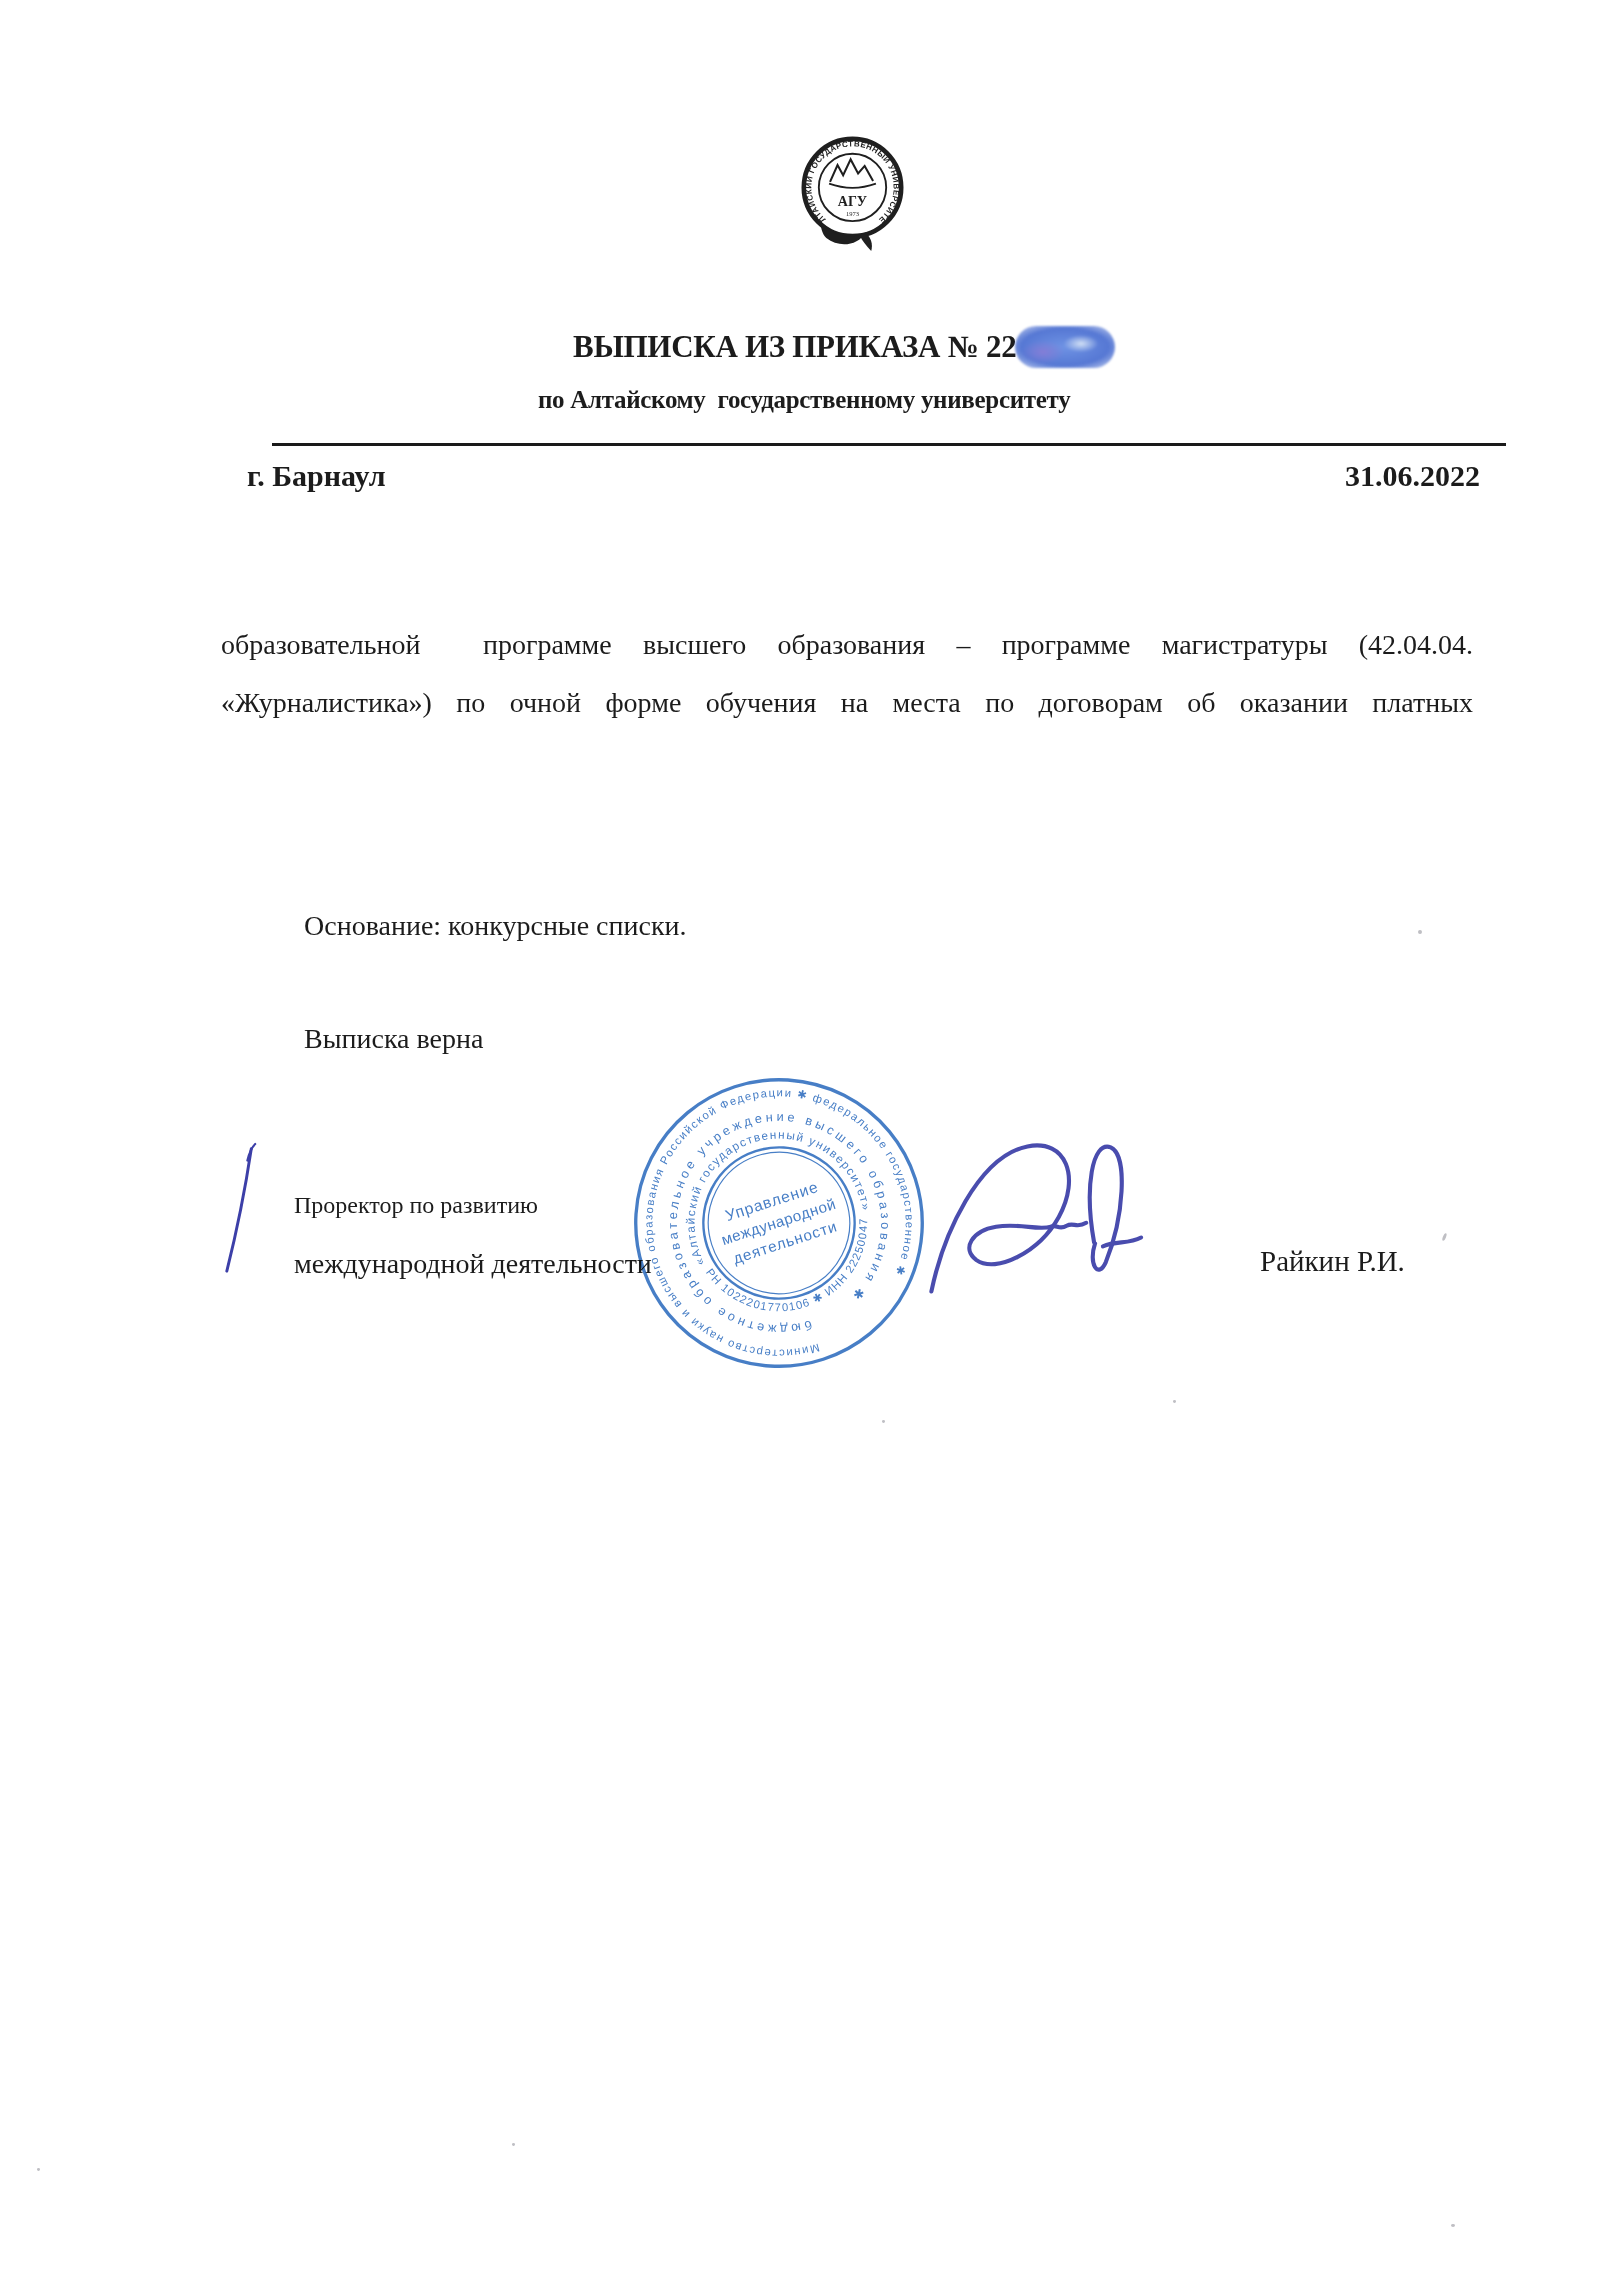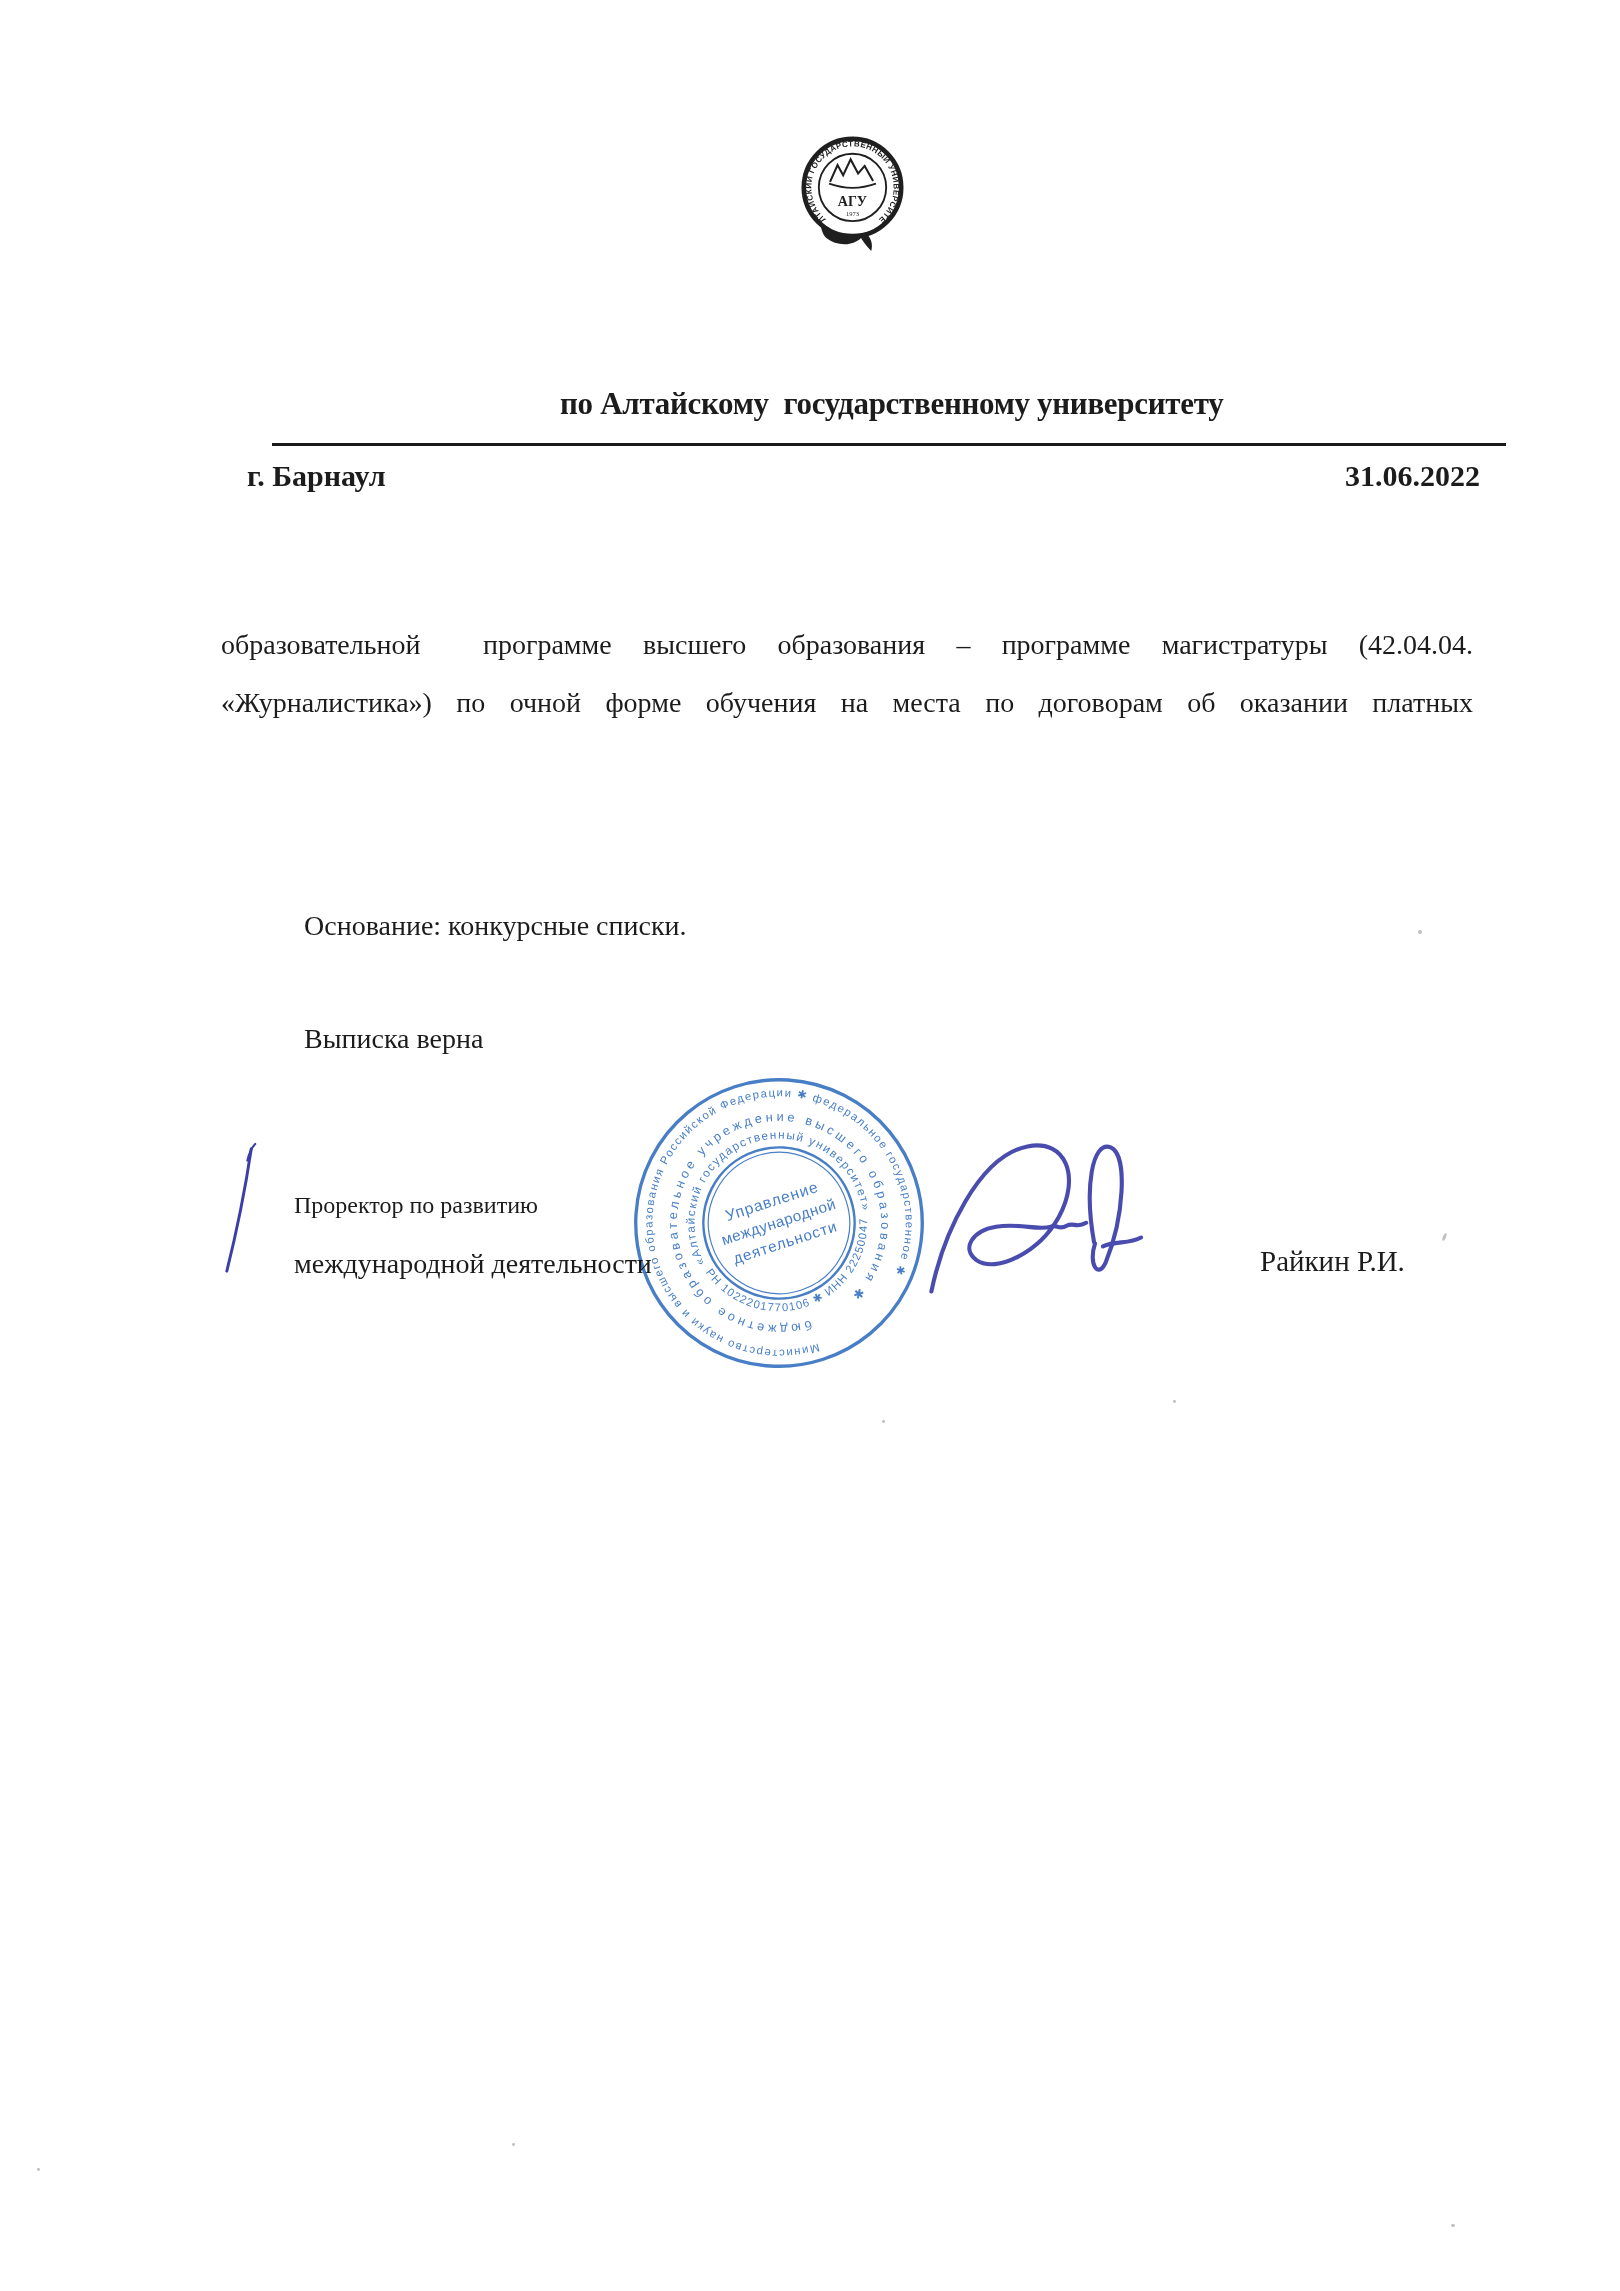--- a/index.html
+++ b/index.html
@@ -9,22 +9,22 @@
     font-family:"Liberation Serif", serif; color:#1c1c1c;
   }
   
   .logo { position:absolute; left:787px; top:123px; width:131px; height:157px; }
   .title1 {
     position:absolute; left:573px; top:323px; height:47px;
     display:flex; align-items:center;
     font-size:31px; font-weight:bold; letter-spacing:-0.3px; white-space:nowrap;
   }
   .title2 {
-    position:absolute; left:560px; top:386px;
-    font-size:31px; font-weight:bold; letter-spacing:-0.3px; white-space:nowrap;
+    position:absolute; left:538px; top:386px;
+    font-size:25px; font-weight:bold; letter-spacing:-0.3px; white-space:nowrap;
   }
   .rule { position:absolute; left:272px; top:443px; width:1234px; height:2.9px; background:#1a1a1a; }
   .city { position:absolute; left:247px; top:459px; font-size:30px; font-weight:bold; }
   .date { position:absolute; left:1345px; top:459px; font-size:30px; font-weight:bold; }
 
   
   .para { position:absolute; left:221px; top:616px; width:1252px; font-size:28px; }
   .pline { height:58px; line-height:58px; text-align:justify; text-align-last:justify; white-space:normal; }
   .pline.first { padding-left:88px; width:1163px; }
   .pline.last  { text-align-last:left; }
@@ -71,20 +71,24 @@
       <textPath href="#logoArc" startOffset="50%" text-anchor="middle">АЛТАЙСКИЙ ГОСУДАРСТВЕННЫЙ УНИВЕРСИТЕТ</textPath>
     </text>
     <path d="M46,62 L54,44 60,55 68,38 76,53 83,45 92,61" fill="none" stroke="#1f1f1f" stroke-width="2.2"></path>
     <path d="M45,64 Q70,73 95,64" fill="none" stroke="#1f1f1f" stroke-width="2"></path>
     <text x="70" y="88" text-anchor="middle" font-size="15" font-weight="bold" fill="#1f1f1f">АГУ</text>
     <text x="70" y="98" text-anchor="middle" font-size="7" fill="#1f1f1f">1973</text>
     <path d="M36,104 C50,119 66,125 84,116 C76,130 56,133 42,122 C38,118 36,112 36,104 Z" fill="#1f1f1f"></path>
     <path d="M84,116 C90,122 92,128 90,136 C84,130 80,124 78,120 Z" fill="#1f1f1f"></path>
   </svg>
 
+  <div class="title1">
+    <span>ВЫПИСКА ИЗ ПРИКАЗА № 22</span>
+    <span class="redaction redaction-title"></span>
+  </div>
   <div class="title2">по Алтайскому&nbsp; государственному университету</div>
   <div class="rule"></div>
   <div class="city">г. Барнаул</div>
   <div class="date">31.06.2022</div>
 
   <div class="para">
     <div class="pline">образовательной&nbsp; программе высшего образования – программе магистратуры (42.04.04.</div>
     <div class="pline">«Журналистика») по очной форме обучения на места по договорам об оказании платных</div>
   </div>
 

